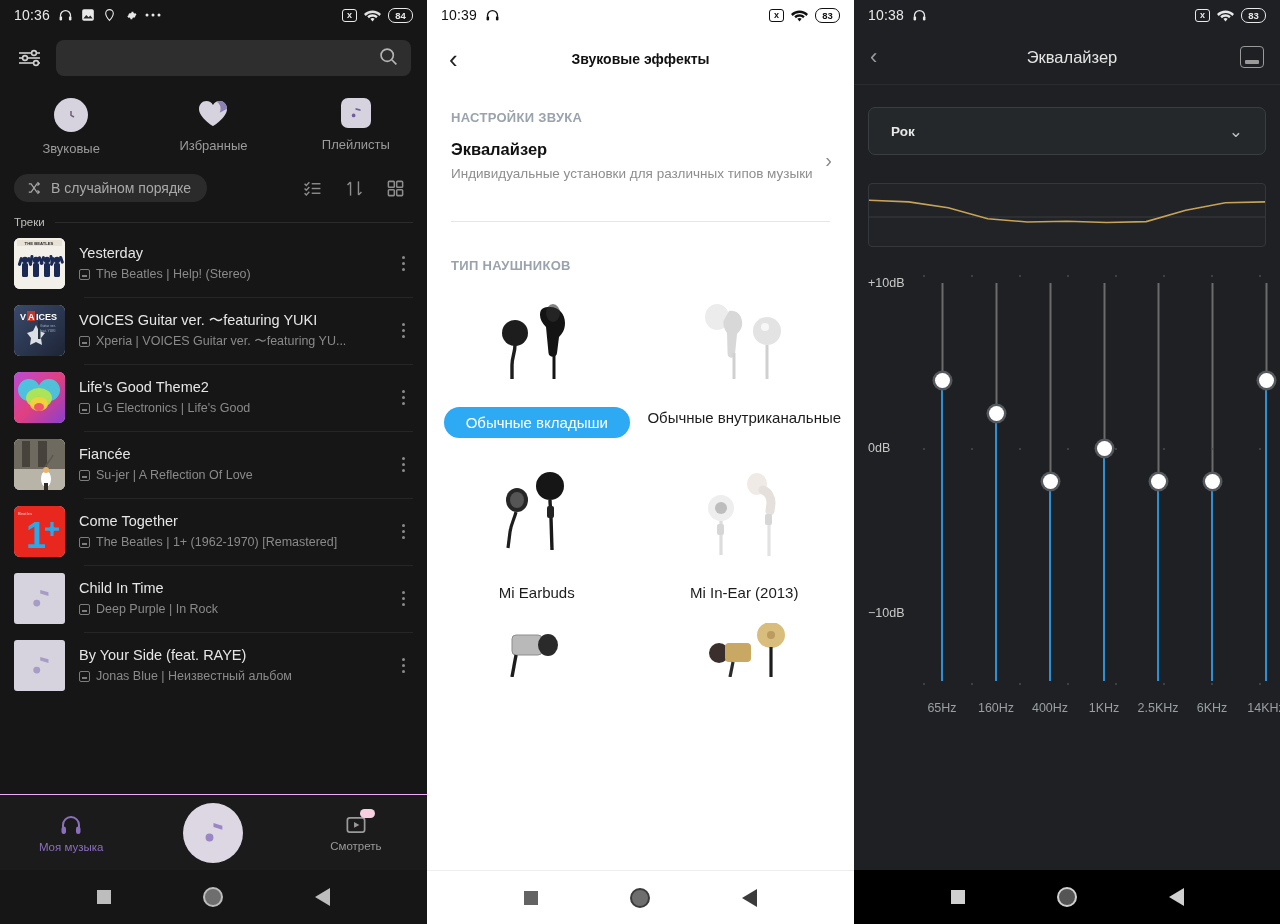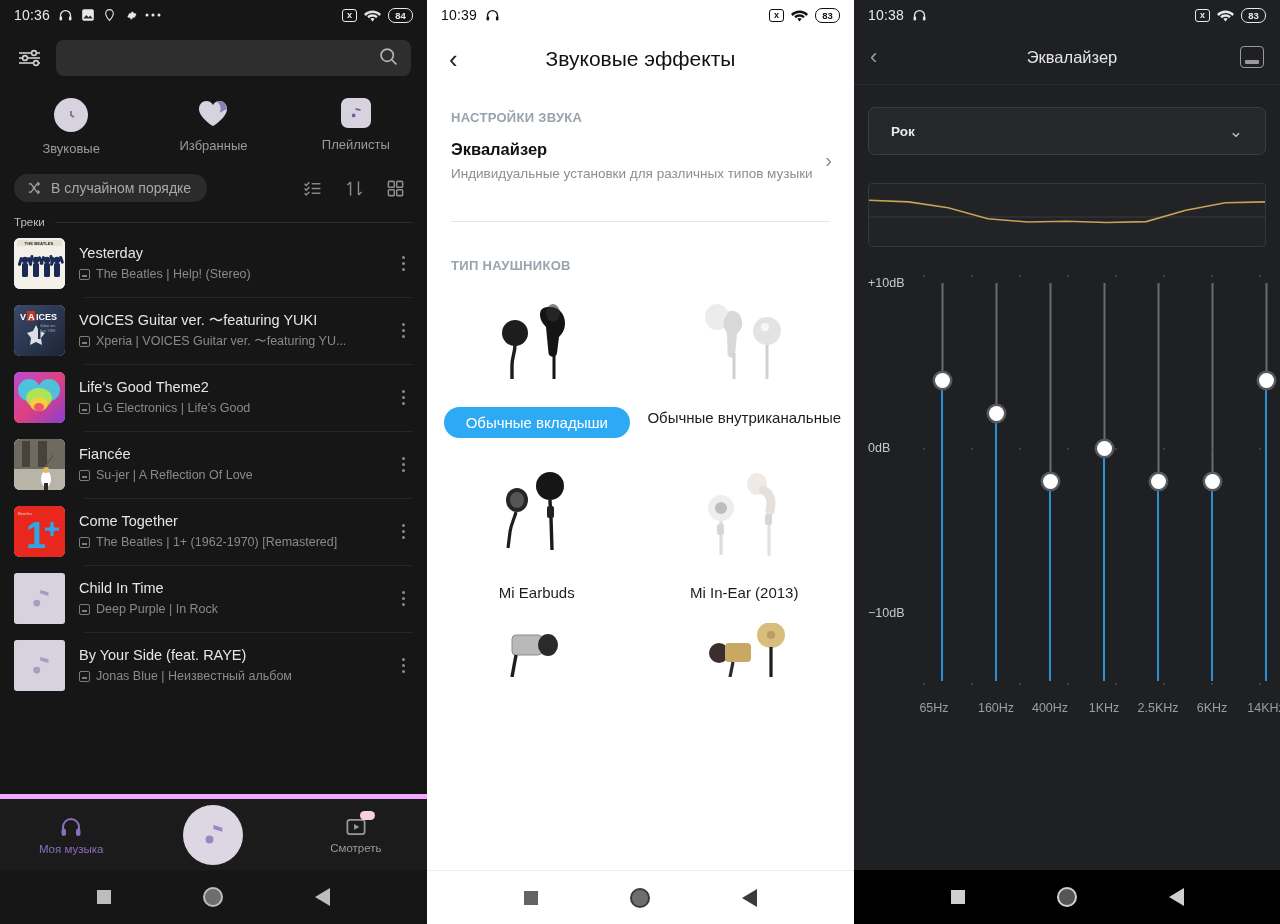--- a/index.html
+++ b/index.html
@@ -48,35 +48,35 @@
   .track + .track::before { content:""; position:absolute; left:84px; right:14px; top:0; height:1px; background:#262626; }
   .art { width:51px; height:51px; border-radius:6px; flex:none; overflow:hidden; position:relative; background:#d6d2de; display:flex; align-items:center; justify-content:center; }
   .tmeta { min-width:0; flex:1; }
   .ttitle { font-size:14.5px; color:#e6e6e6; white-space:nowrap; overflow:hidden; text-overflow:ellipsis; line-height:19px; }
   .tsub { font-size:12.5px; color:#8a8a8a; white-space:nowrap; overflow:hidden; text-overflow:ellipsis; line-height:18px; display:flex; align-items:center; gap:6px; margin-top:2px; }
   .chip { width:11px; height:11px; border:1.3px solid #7d7d7d; border-radius:2px; flex:none; position:relative; }
   .chip::after{ content:""; position:absolute; left:2px; right:2px; bottom:2px; height:2px; background:#7d7d7d; }
   .kebab { width:20px; display:flex; flex-direction:column; gap:3px; align-items:center; flex:none; }
   .kebab i { width:3px; height:3px; border-radius:50%; background:#8a8a8a; display:block; }
 
-  .bottomnav { position:absolute; left:0; bottom:54px; width:427px; height:76px; background:#1b1b1b; border-top:5px solid #f0abfc; display:flex; align-items:center; }
+  .bottomnav { position:absolute; left:0; bottom:54px; width:427px; height:76px; background:#1b1b1b; border-top:1px solid #f0abfc; display:flex; align-items:center; }
   .bn-item { flex:1; display:flex; flex-direction:column; align-items:center; gap:4px; }
   .bn-label { font-size:11.5px; }
   .bn-center { width:60px; height:60px; border-radius:50%; background:#ddd7e4; display:flex; align-items:center; justify-content:center; }
   .badge { position:absolute; width:15px; height:9px; border-radius:5px; background:#f7cfe0; top:-4px; right:-7px; }
 
   .navbar { position:absolute; left:0; bottom:0; height:54px; display:flex; align-items:center; justify-content:center; gap:92px; }
   .nb-sq { width:14px; height:14px; }
   .nb-circ { width:20px; height:20px; border-radius:50%; border:2px solid; }
   .nb-tri { width:0; height:0; border-top:9px solid transparent; border-bottom:9px solid transparent; }
 
   
   .p2-title { height:58px; display:flex; align-items:center; padding:0 22px; }
   .p2-back { font-size:26px; color:#222; width:36px; }
-  .p2-h1 { flex:1; text-align:center; font-size:21px; font-weight:normal; color:#111; padding-right:36px; }
+  .p2-h1 { flex:1; text-align:center; font-size:14px; font-weight:bold; color:#111; padding-right:36px; }
   .sect-label { font-size:13px; font-weight:bold; color:#9aa3ad; letter-spacing:.3px; padding:22px 24px 8px 24px; }
   .row2 { display:flex; align-items:flex-start; padding:8px 22px 10px 24px; }
   .row2 .txt { flex:1; min-width:0; }
   .row2 .r-title { font-size:16.5px; color:#111; font-weight:bold; line-height:24px; }
   .row2 .r-sub { font-size:13.5px; color:#8e8e8e; line-height:19px; margin-top:3px; }
   .chev { color:#8a8a8a; font-size:20px; align-self:center; padding-left:10px; }
   .toggle { width:56px; height:30px; border-radius:15px; background:#2eaaf5; position:relative; flex:none; align-self:center; margin-left:12px; }
   .toggle i { position:absolute; width:24px; height:24px; border-radius:50%; background:#fff; top:3px; right:3px; }
   .divider2 { height:1px; background:#e6e6e6; margin:10px 24px 0 24px; }
 
@@ -727,21 +727,21 @@
             <span class="eq-fill" style="top:208px;height:200px;background:#2e8fd4;"></span>
             <span class="eq-thumb" style="top:208px;"></span>
           </div>
           <div class="eq-col" style="left: 412px;">
             <span class="eq-track" style="top:10px;height:97.35000000000001px;"></span>
             <span class="eq-fill" style="top:107.35000000000001px;height:300.65px;background:#2e8fd4;"></span>
             <span class="eq-thumb" style="top:107.35000000000001px;"></span>
           </div>
         </div>
       <div id="eq-freqs">
-          <div class="eq-freq" style="left: 80px; top: 428px;">65Hz</div>
+          <div class="eq-freq" style="left: 88px; top: 428px;">65Hz</div>
           <div class="eq-freq" style="left: 142px; top: 428px;">160Hz</div>
           <div class="eq-freq" style="left: 196px; top: 428px;">400Hz</div>
           <div class="eq-freq" style="left: 250px; top: 428px;">1KHz</div>
           <div class="eq-freq" style="left: 304px; top: 428px;">2.5KHz</div>
           <div class="eq-freq" style="left: 358px; top: 428px;">6KHz</div>
           <div class="eq-freq" style="left: 412px; top: 428px;">14KHz</div>
         </div>
     <div class="dotrow" style="top: 2px;">
           <i style="left: 70px;"></i>
           <i style="left: 118px;"></i>

